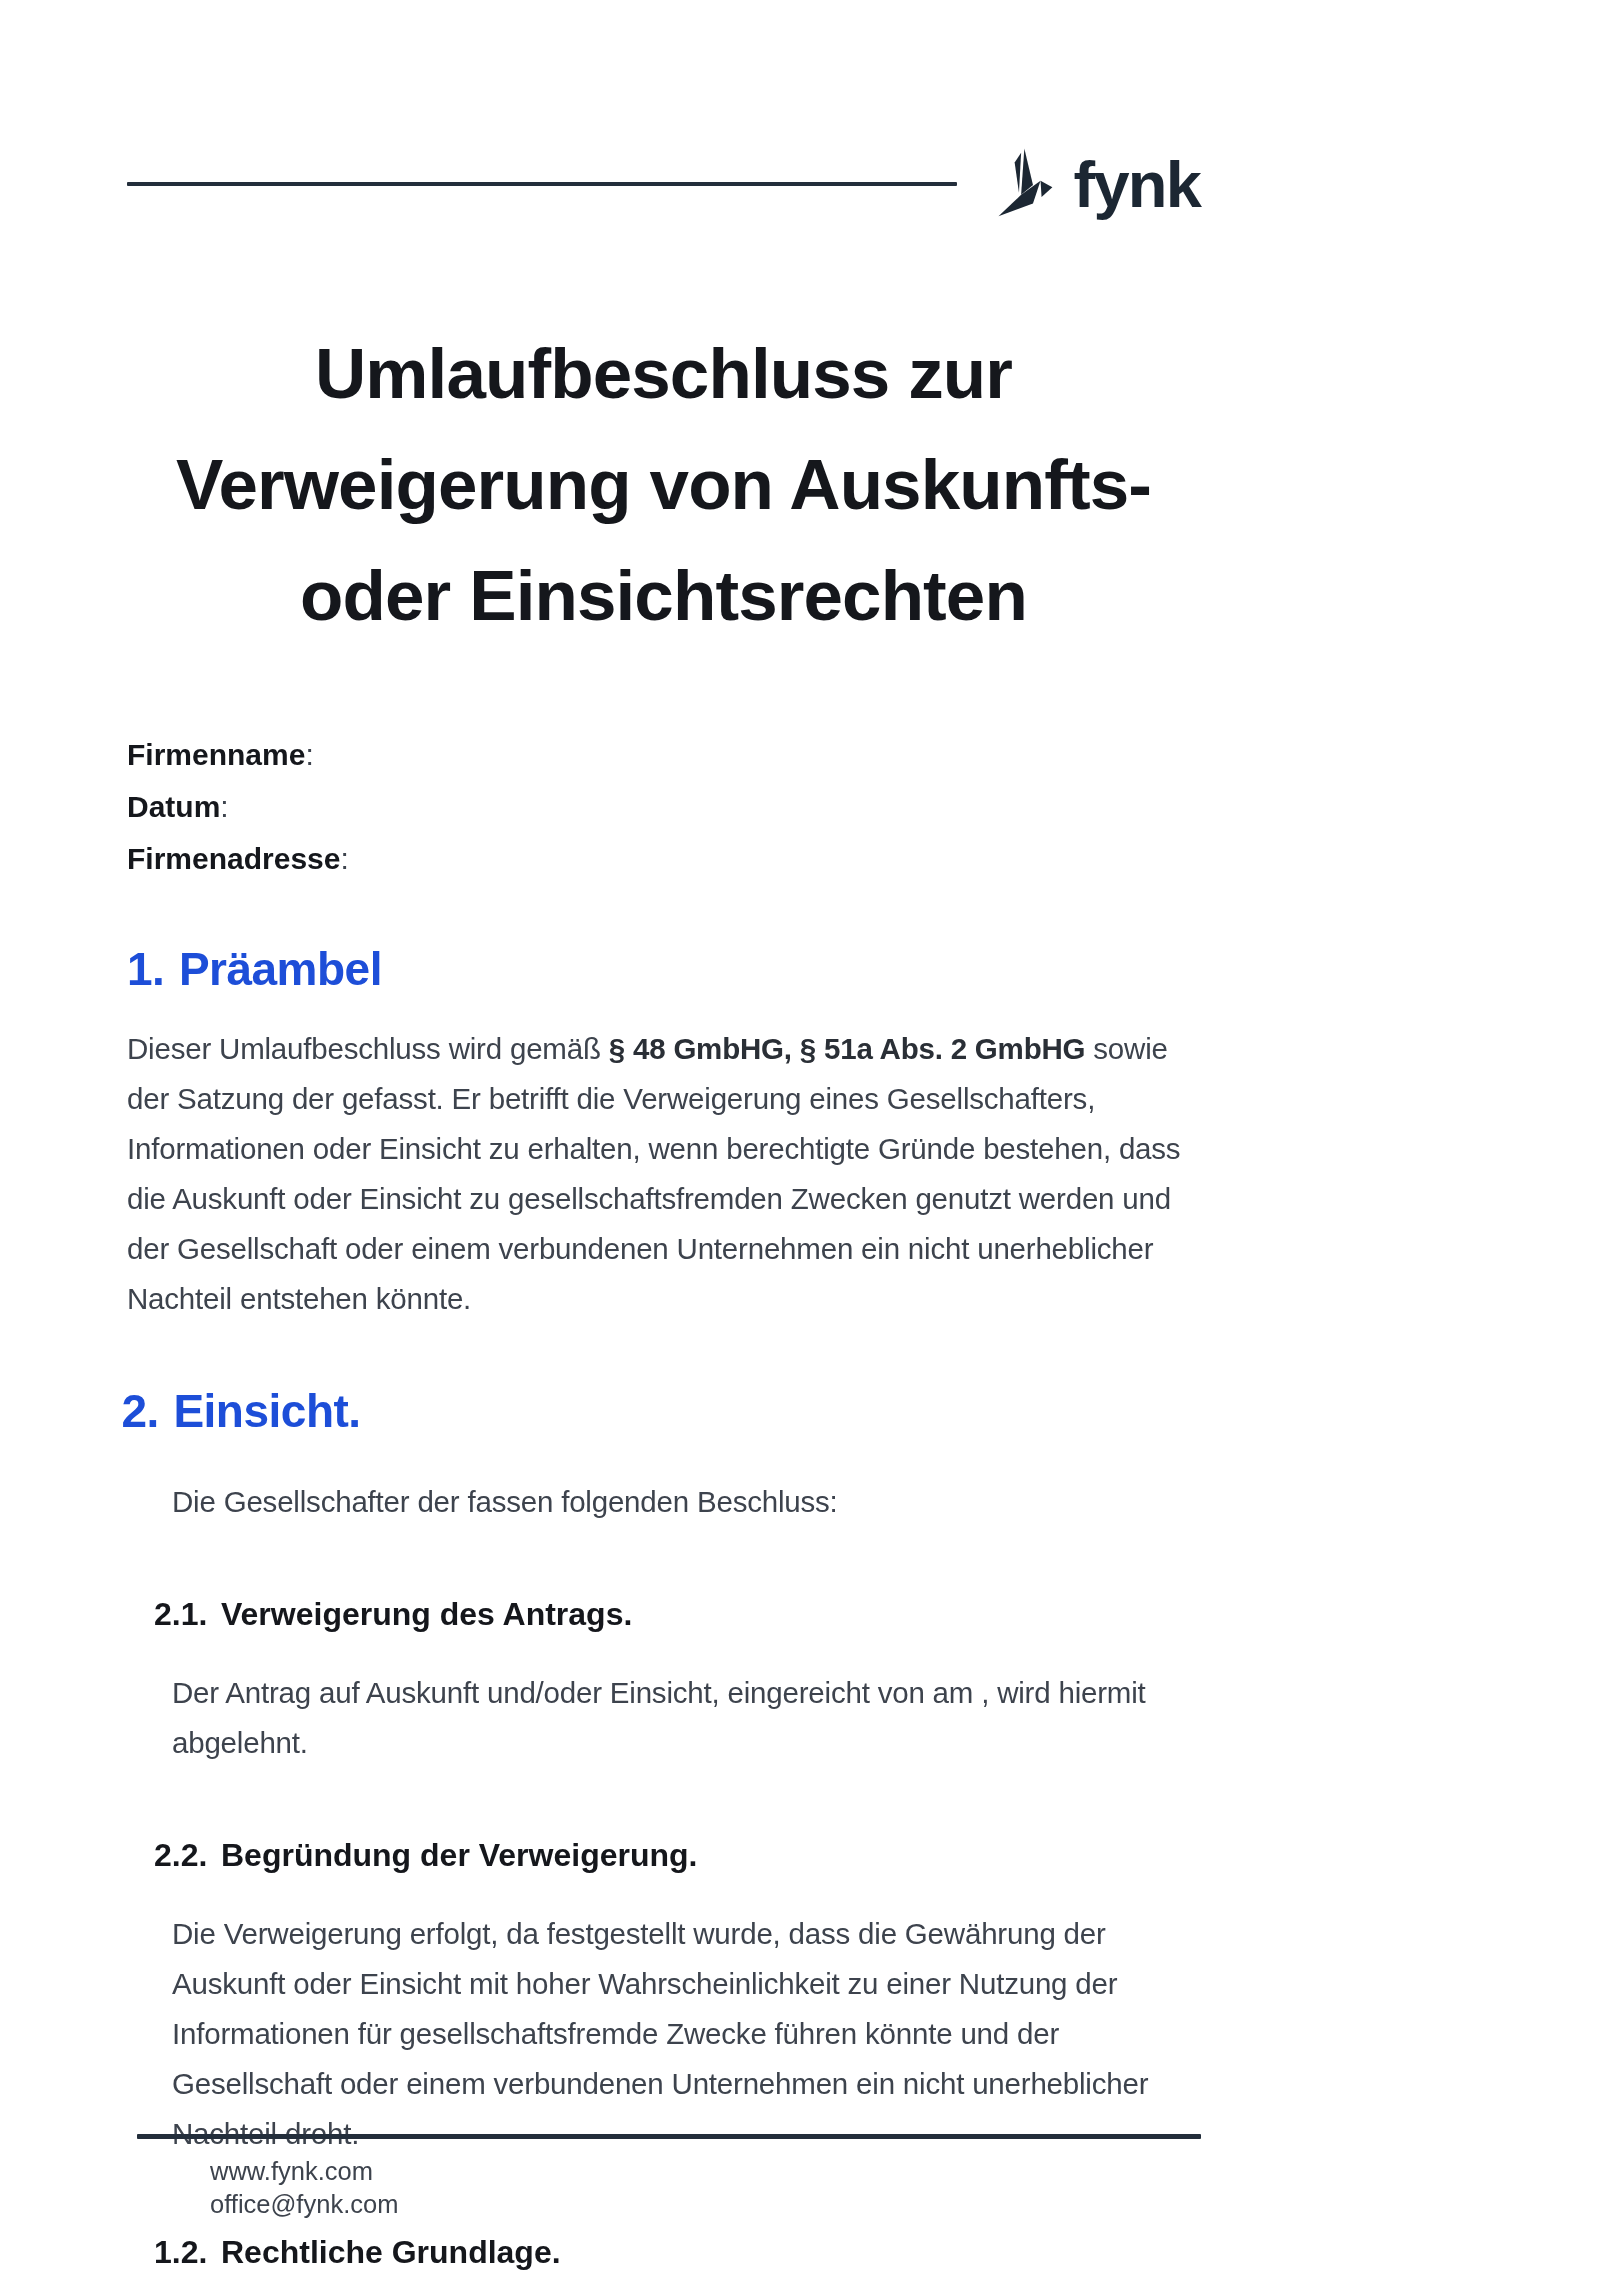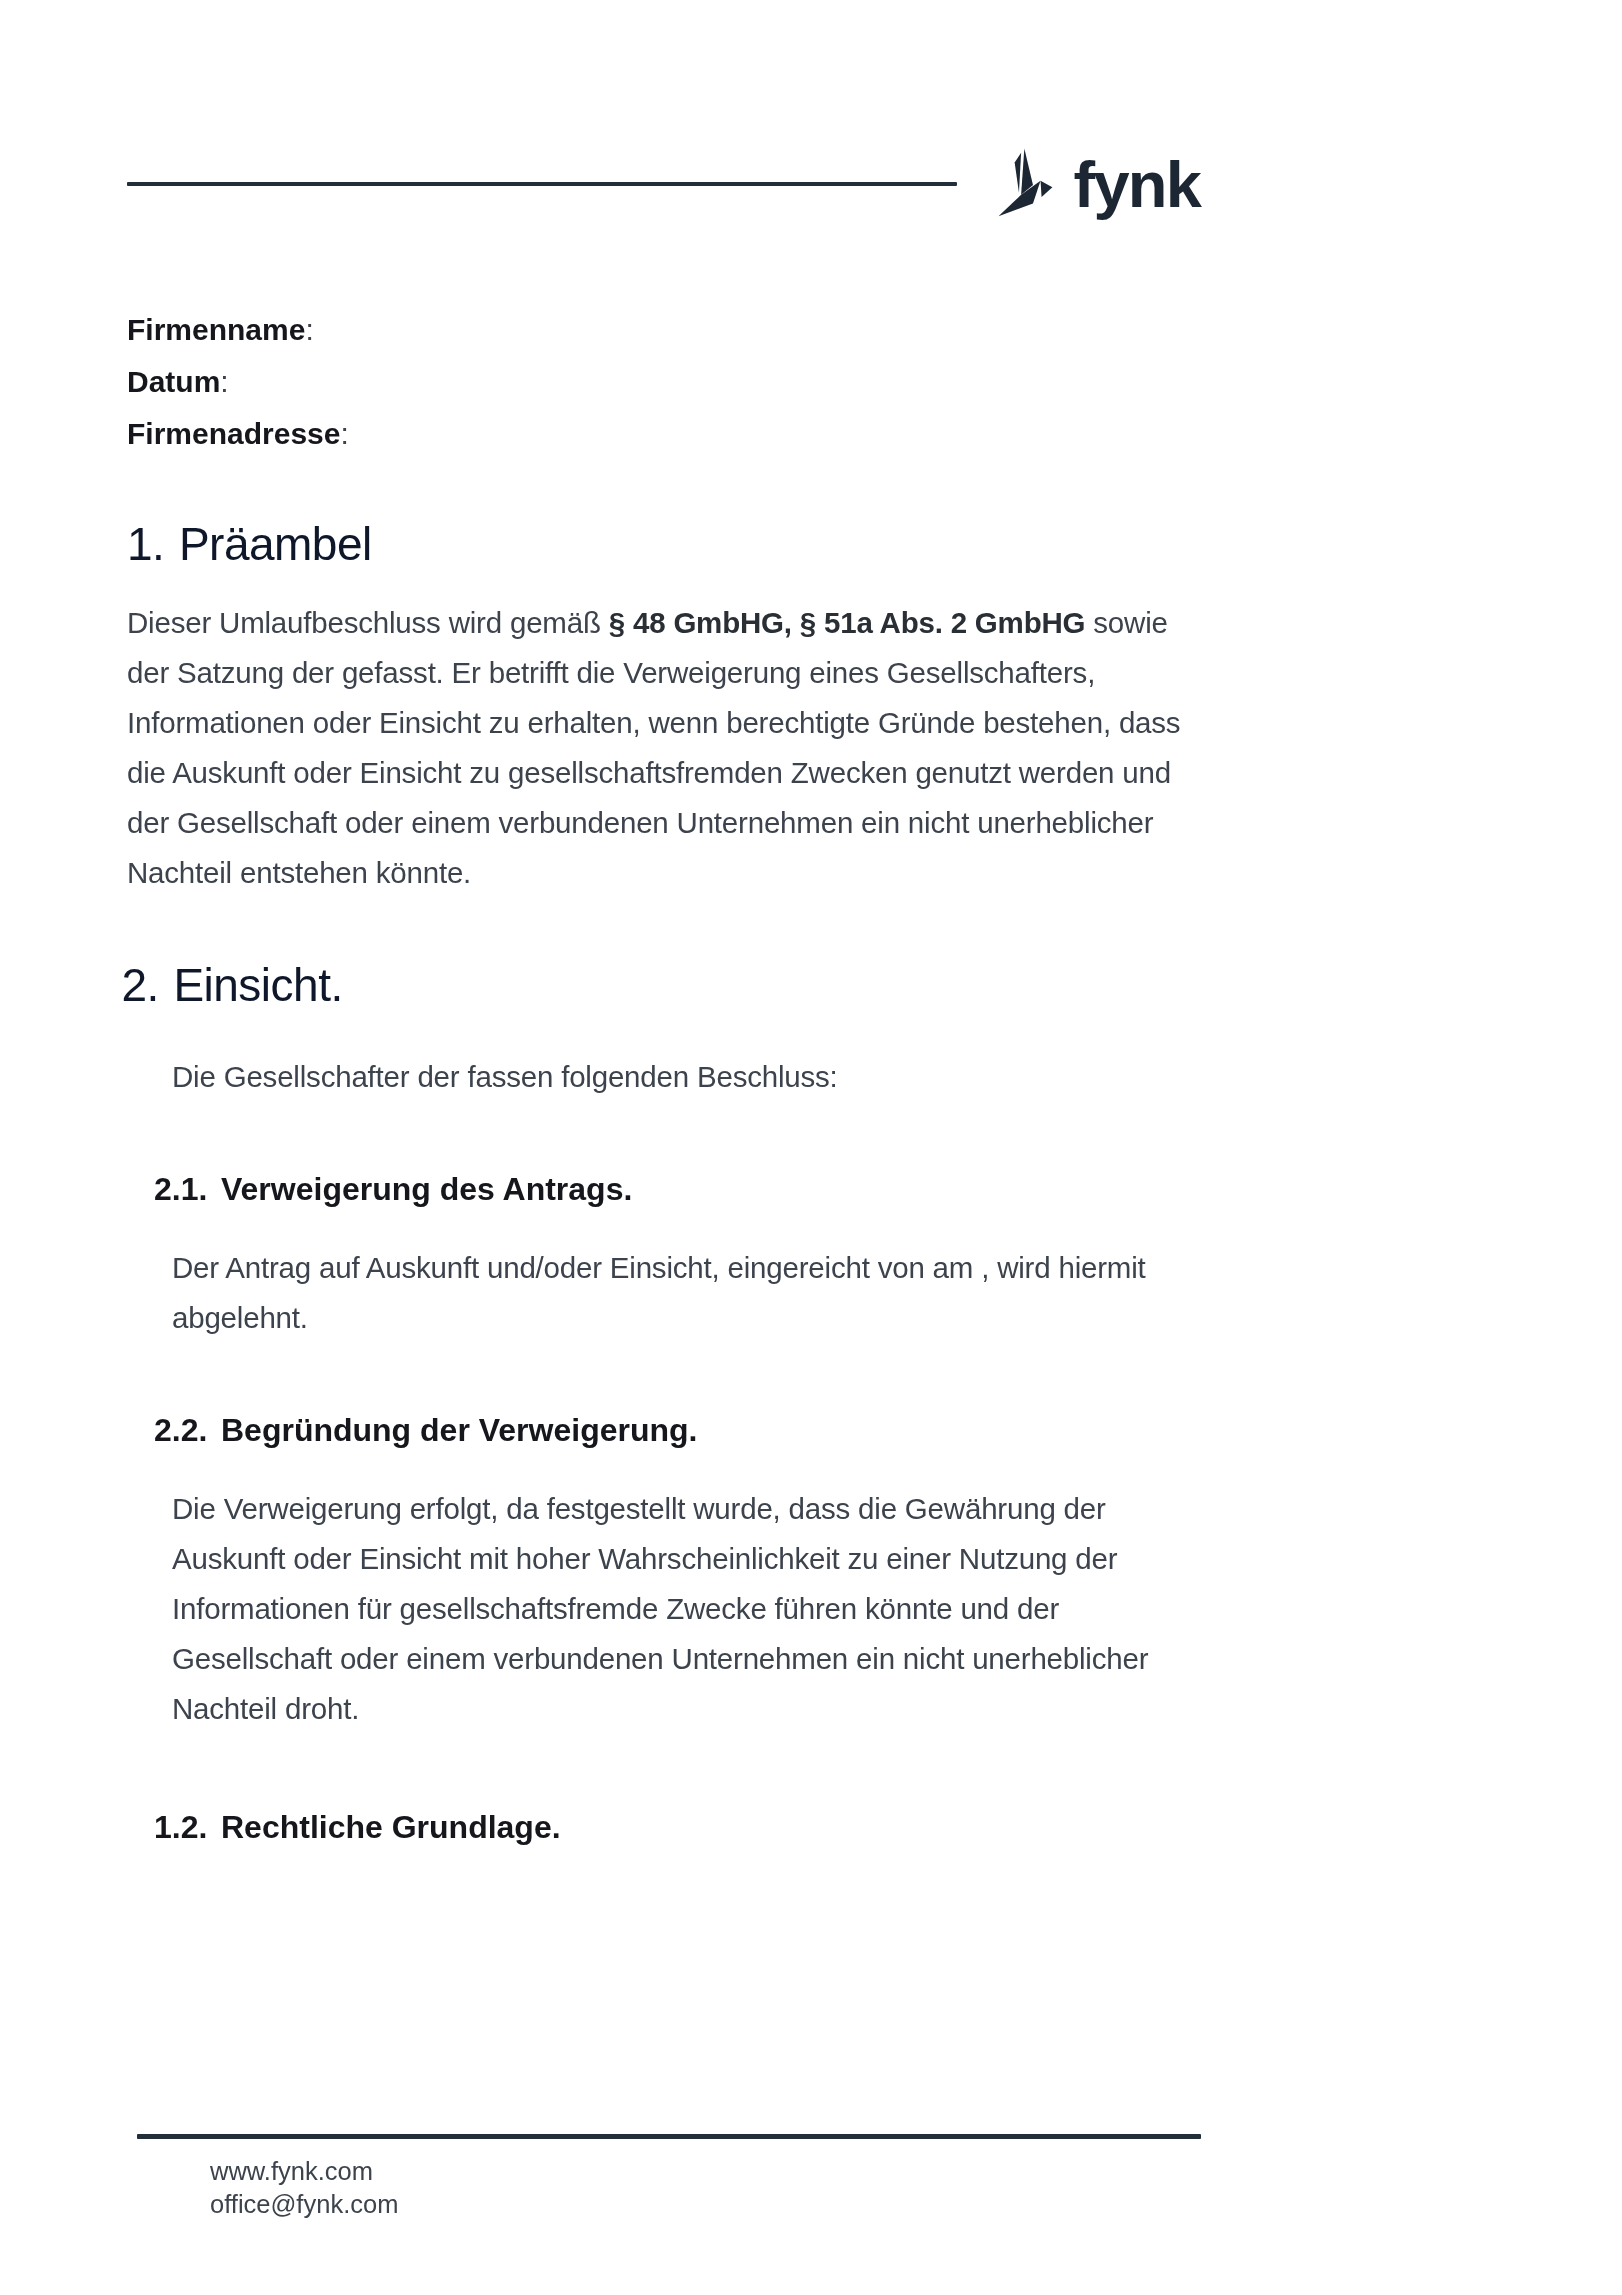--- a/index.html
+++ b/index.html
@@ -30,21 +30,21 @@
   }
 
   
   .company{margin-top:78px;font-size:30px;line-height:52px;color:#15171c;}
   .company .row{white-space:nowrap;}
   .company .lbl{font-weight:700;}
   .company .sep{font-weight:400;color:#3d434d;}
 
   
   h2.sec{
-    margin:55px 0 0 0;font-size:46px;line-height:1.3;font-weight:400;color:#0f172a;
+    margin:55px 0 0 0;font-size:46px;line-height:1.3;font-weight:700;color:#1d4ed8;
     letter-spacing:-0.5px;
   }
   h2.sec .num{margin-right:14.5px;}
   h2.sec.second{margin-top:58px;margin-left:-5.5px;}
 
   h3.subsec{
     margin:65px 0 0 27px;font-size:32px;line-height:1.4;font-weight:700;color:#15171c;
   }
   h3.subsec .num{margin-right:13.6px;}
 
@@ -77,20 +77,21 @@
               <polygon points="30,0 38,34 27,43"></polygon>
               <polygon points="27,43 45,30 38,51 6,63"></polygon>
               <polygon points="45,30 56,36 46,45"></polygon>
             </g>
           </svg>
         </span>
         <span class="wordmark">fynk</span>
       </div>
     </div>
 
+    <h1 class="doc-title">Umlaufbeschluss zur Verweigerung von Auskunfts- oder Einsichtsrechten</h1>
 
     <div class="company">
       <div class="row"><span class="lbl">Firmenname</span><span class="sep">:</span></div>
       <div class="row"><span class="lbl">Datum</span><span class="sep">:</span></div>
       <div class="row"><span class="lbl">Firmenadresse</span><span class="sep">:</span></div>
     </div>
 
     <h2 class="sec"><span class="num">1.</span><span>Präambel</span></h2>
 
     <p class="body"><span>Dieser Umlaufbeschluss wird gemäß </span><b>§ 48 GmbHG, § 51a Abs. 2 GmbHG</b><span> sowie der Satzung der gefasst. Er betrifft die Verweigerung eines Gesellschafters, Informationen oder Einsicht zu erhalten, wenn berechtigte Gründe bestehen, dass die Auskunft oder Einsicht zu gesellschaftsfremden Zwecken genutzt werden und der Gesellschaft oder einem verbundenen Unternehmen ein nicht unerheblicher Nachteil entstehen könnte.</span></p>

